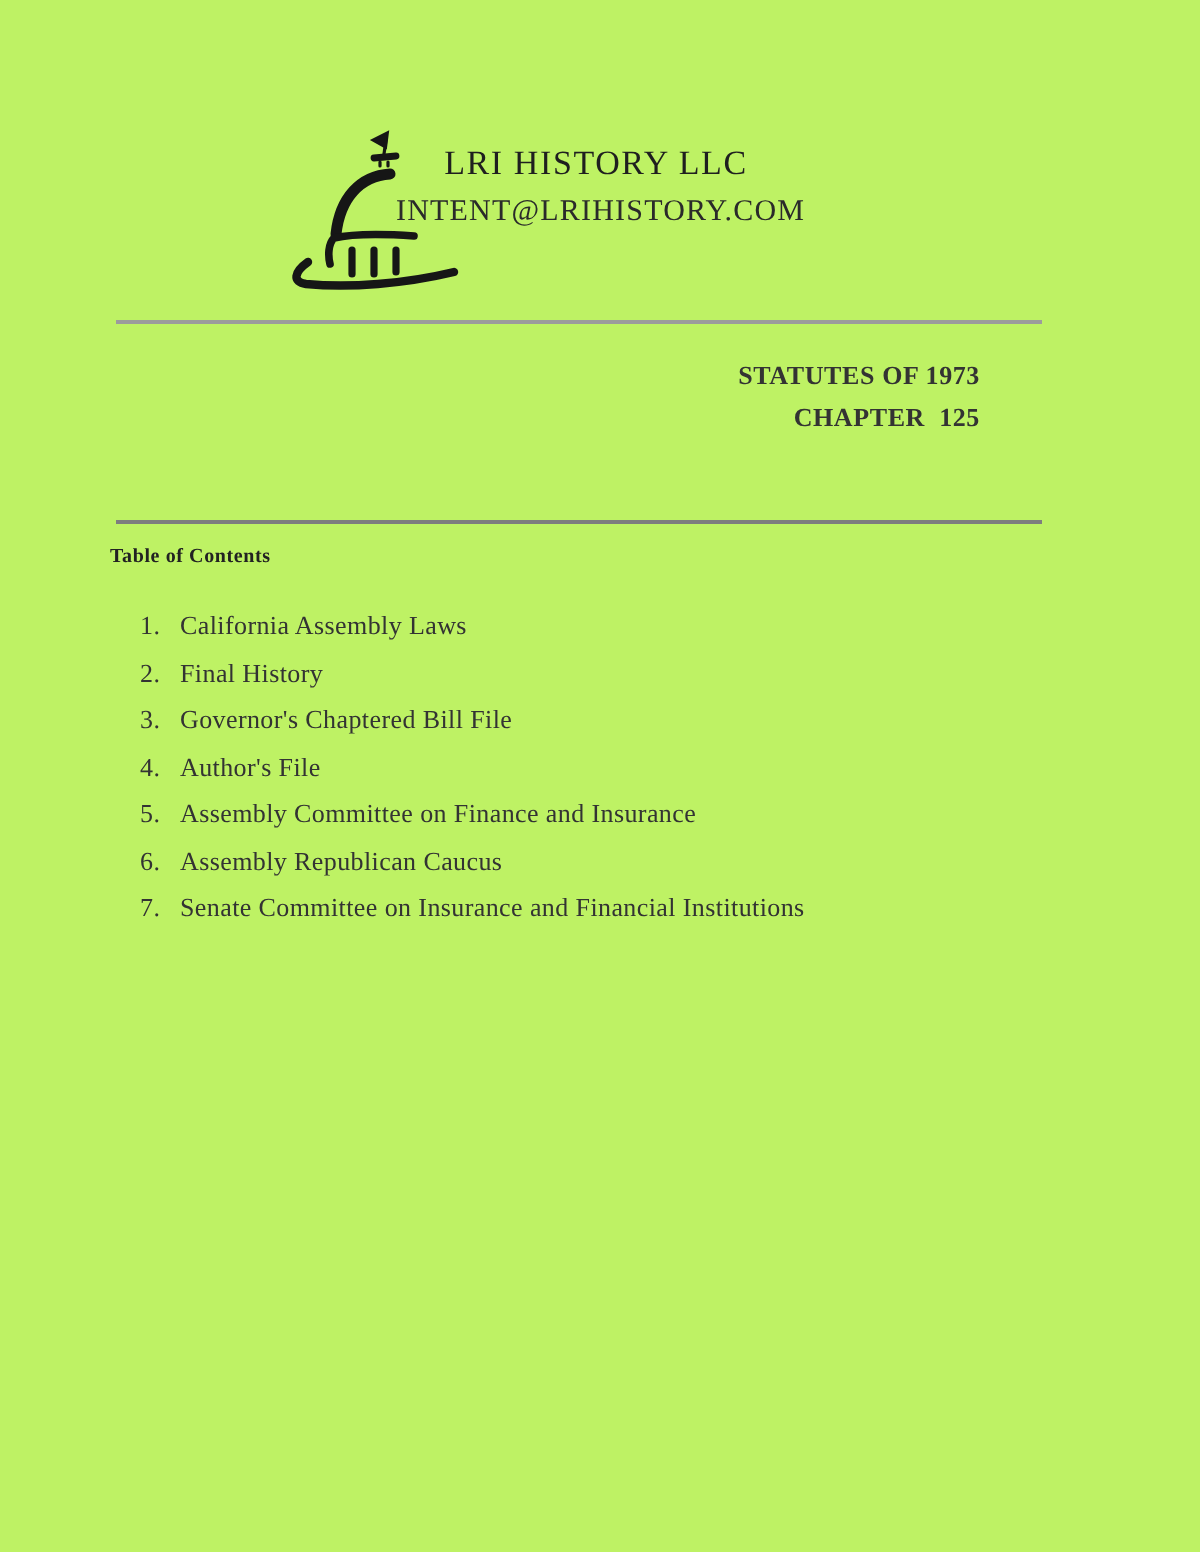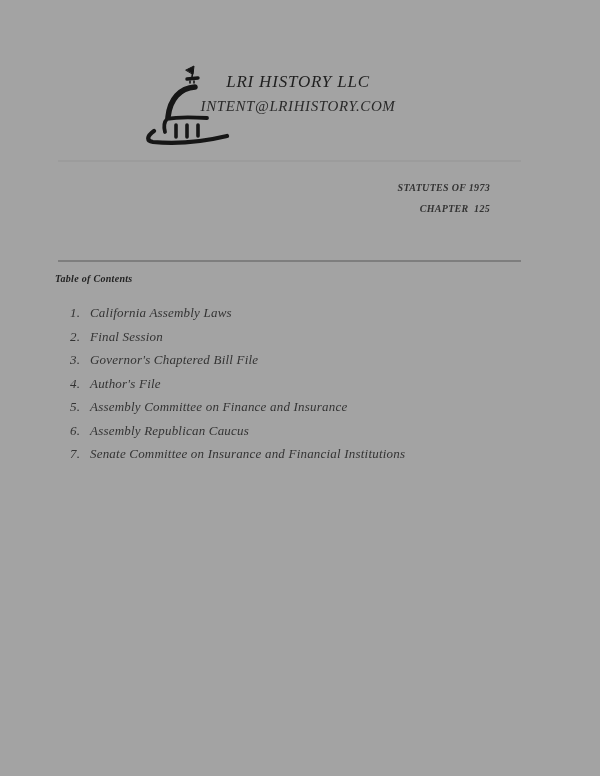--- a/index.html
+++ b/index.html
@@ -11,22 +11,21 @@
     width: 600px;
     height: 776px;
     position: relative;
     font-family: "Liberation Serif", "DejaVu Serif", serif;
     color: #2e2e2e;
     overflow: hidden;
   }
   .page {
     position: absolute;
     inset: 0;
-    background: #a3a3a3;
-    font-style: italic;
+    background: #bef264;
   }
 
   
   .logo {
     position: absolute;
     left: 140px;
     top: 62px;
     width: 95px;
     height: 85px;
   }
@@ -70,21 +69,21 @@
     background: #7e7e7e;
   }
 
   
   .reference {
     position: absolute;
     right: 110px;
     top: 177px;
     text-align: right;
     font-weight: bold;
-    font-size: 10px;
+    font-size: 13px;
     line-height: 21px;
     color: #333333;
     letter-spacing: 0.3px;
   }
   .ref-line {
     white-space: pre;
   }
 
   
   .toc-title {
@@ -162,21 +161,21 @@
 
   <div class="toc-title">Table of Contents</div>
 
   <ol class="toc-list">
     <li class="toc-item">
       <span class="toc-item-number">1.</span>
       <span class="toc-item-label">California Assembly Laws</span>
     </li>
     <li class="toc-item">
       <span class="toc-item-number">2.</span>
-      <span class="toc-item-label">Final Session</span>
+      <span class="toc-item-label">Final History</span>
     </li>
     <li class="toc-item">
       <span class="toc-item-number">3.</span>
       <span class="toc-item-label">Governor's Chaptered Bill File</span>
     </li>
     <li class="toc-item">
       <span class="toc-item-number">4.</span>
       <span class="toc-item-label">Author's File</span>
     </li>
     <li class="toc-item">

